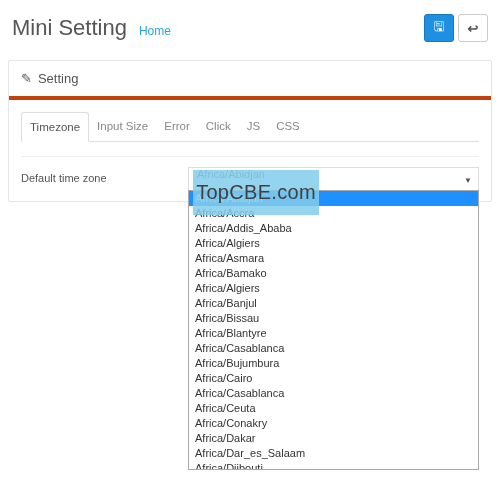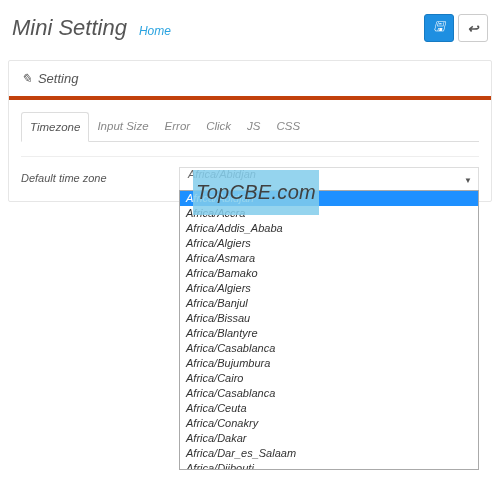--- a/index.html
+++ b/index.html
@@ -1,15 +1,15 @@
 <!DOCTYPE html>
 <html><head>
 <meta charset="utf-8">
 <style>
-  * { box-sizing: border-box; margin: 0; padding: 0; font-style: italic; }
+  * { box-sizing: border-box; margin: 0; padding: 0; }
   body {
     font-family: -apple-system, BlinkMacSystemFont, "Segoe UI", Helvetica, Arial, sans-serif;
     background: #fff;
     width: 500px;
     height: 500px;
     overflow: hidden;
     position: relative;
     font-size: 12px;
     color: #555;
   }
@@ -73,21 +73,21 @@
   }
   .nav-tabs li.active {
     border: 1px solid #ddd;
     border-bottom-color: #fff;
     border-radius: 3px 3px 0 0;
     color: #555;
   }
   .form-row {
     display: flex;
     align-items: flex-start;
-    gap: 8px;
+    gap: 17px;
     padding: 4px 0;
     border-top: 1px solid #eee;
     padding-top: 10px;
   }
   .form-label {
     width: 150px;
     font-size: 11px;
     color: #555;
     padding-top: 5px;
   }

